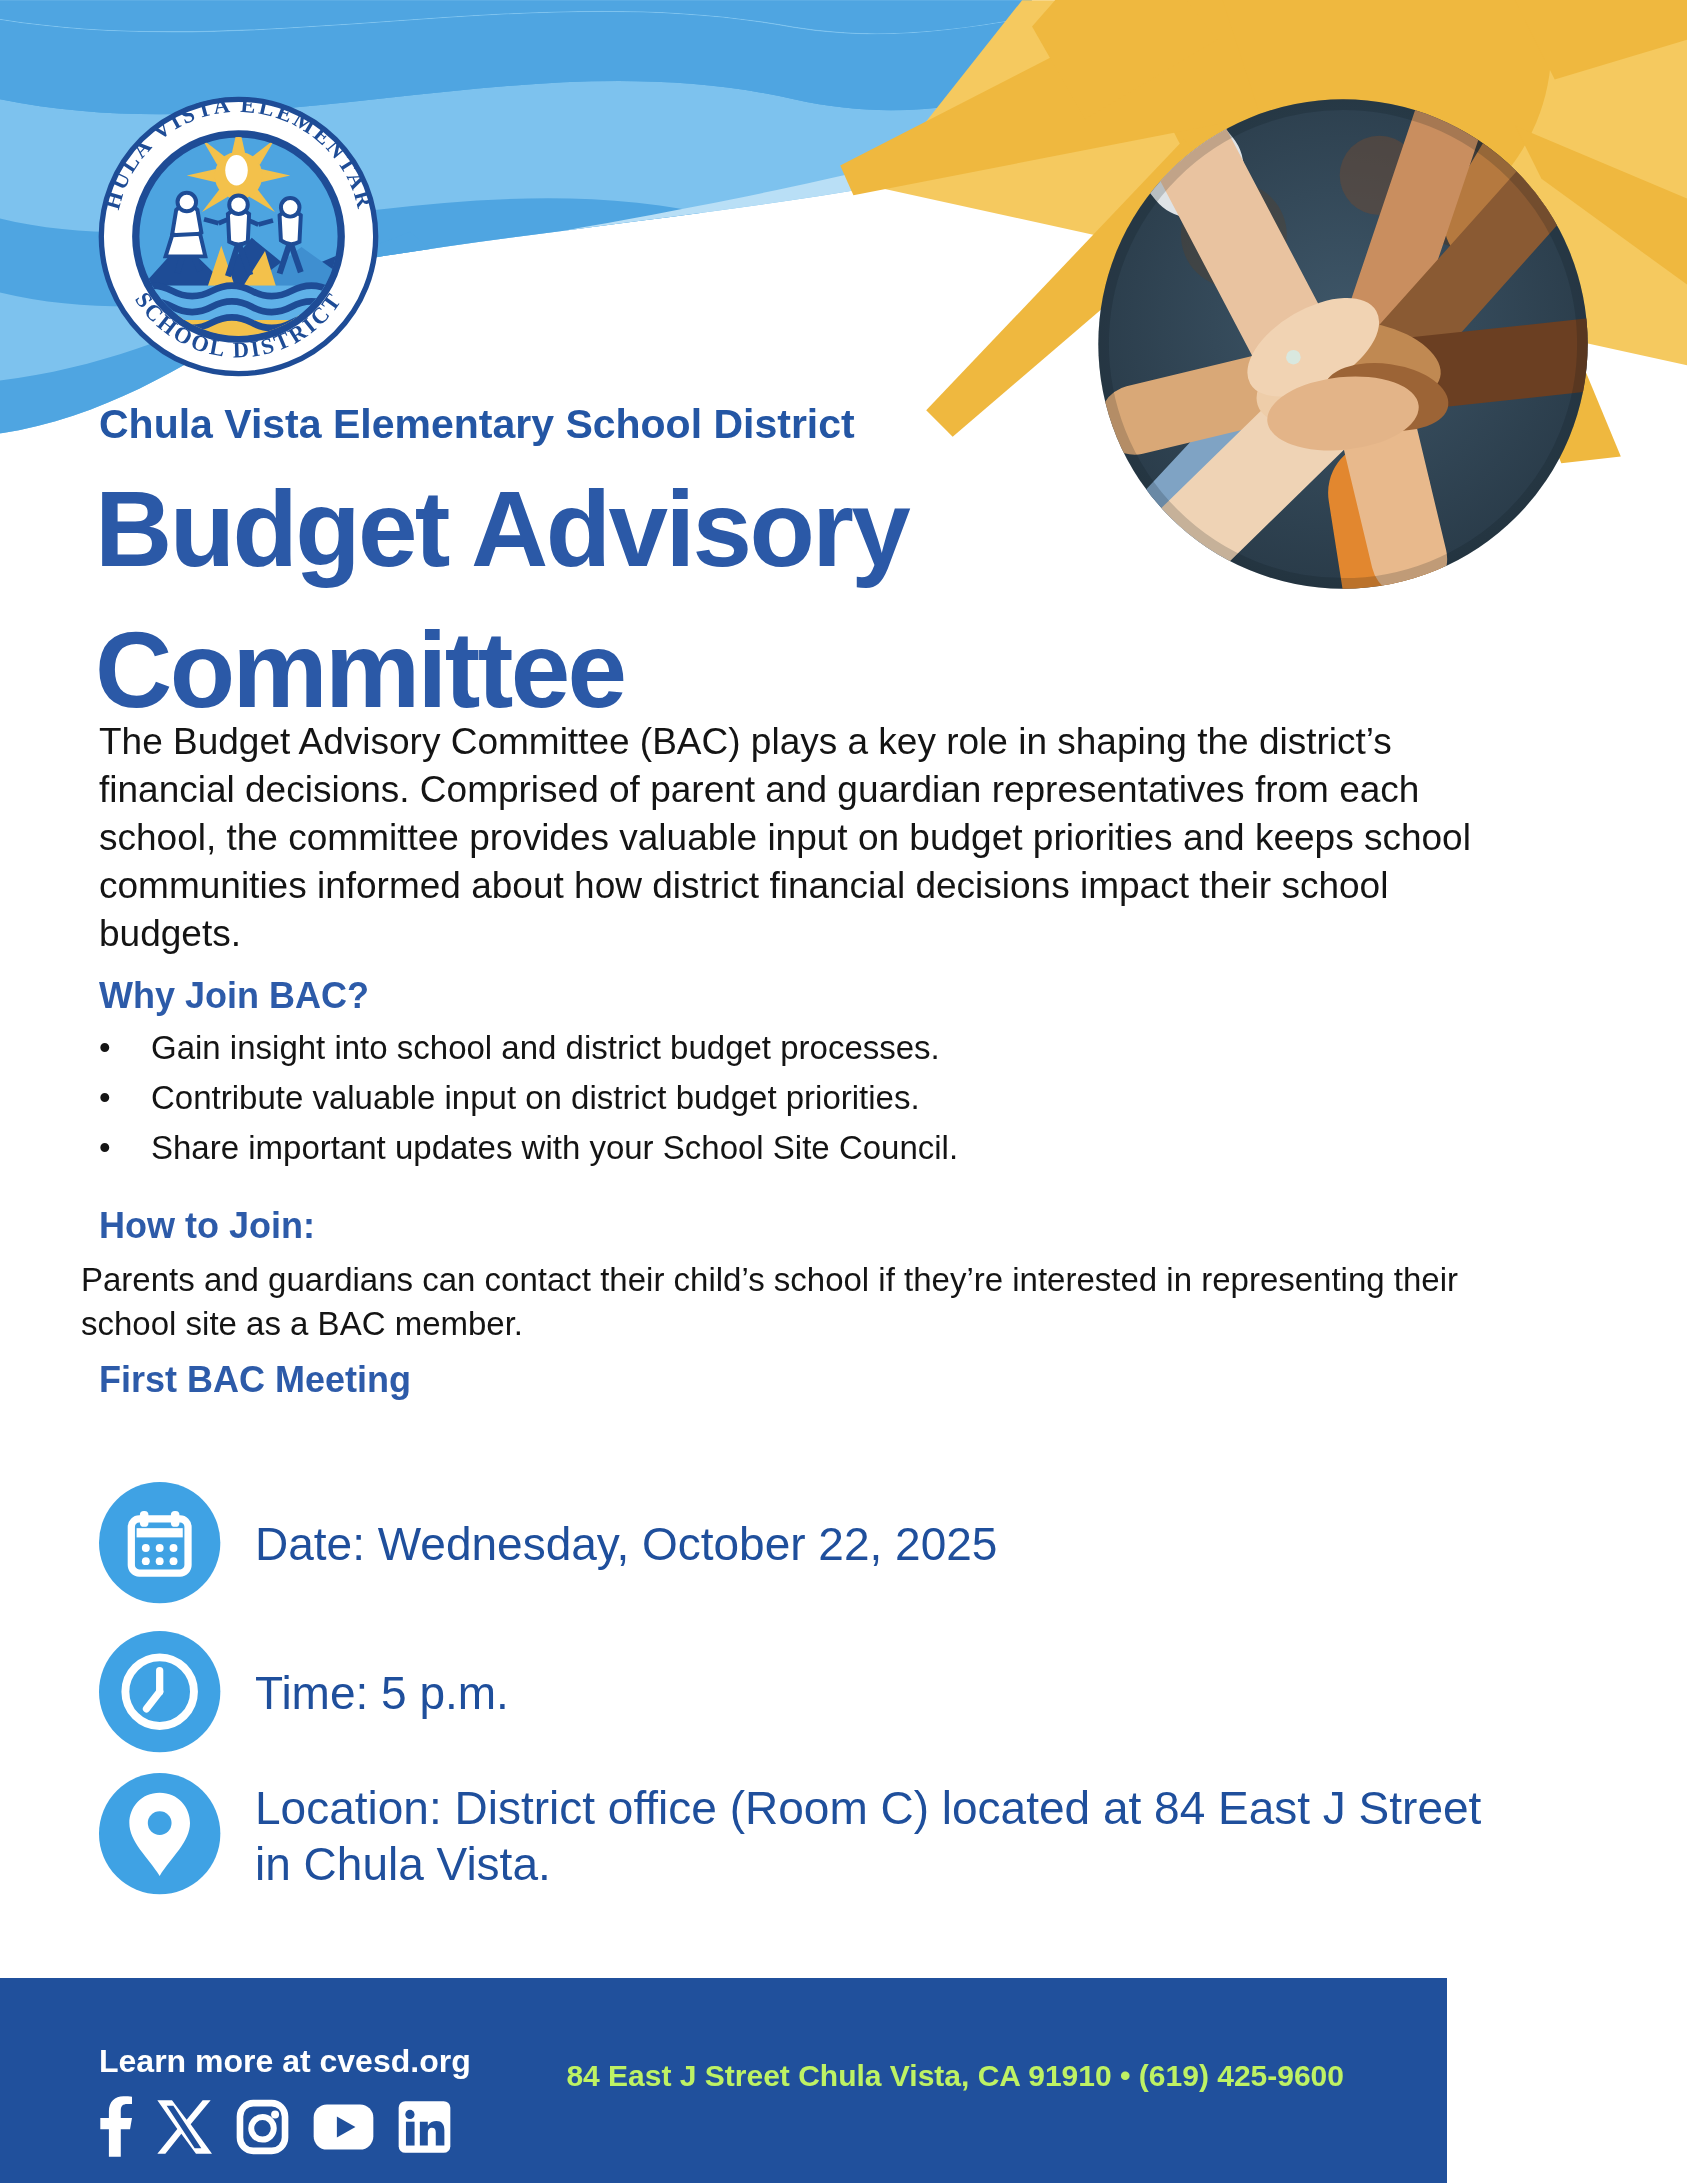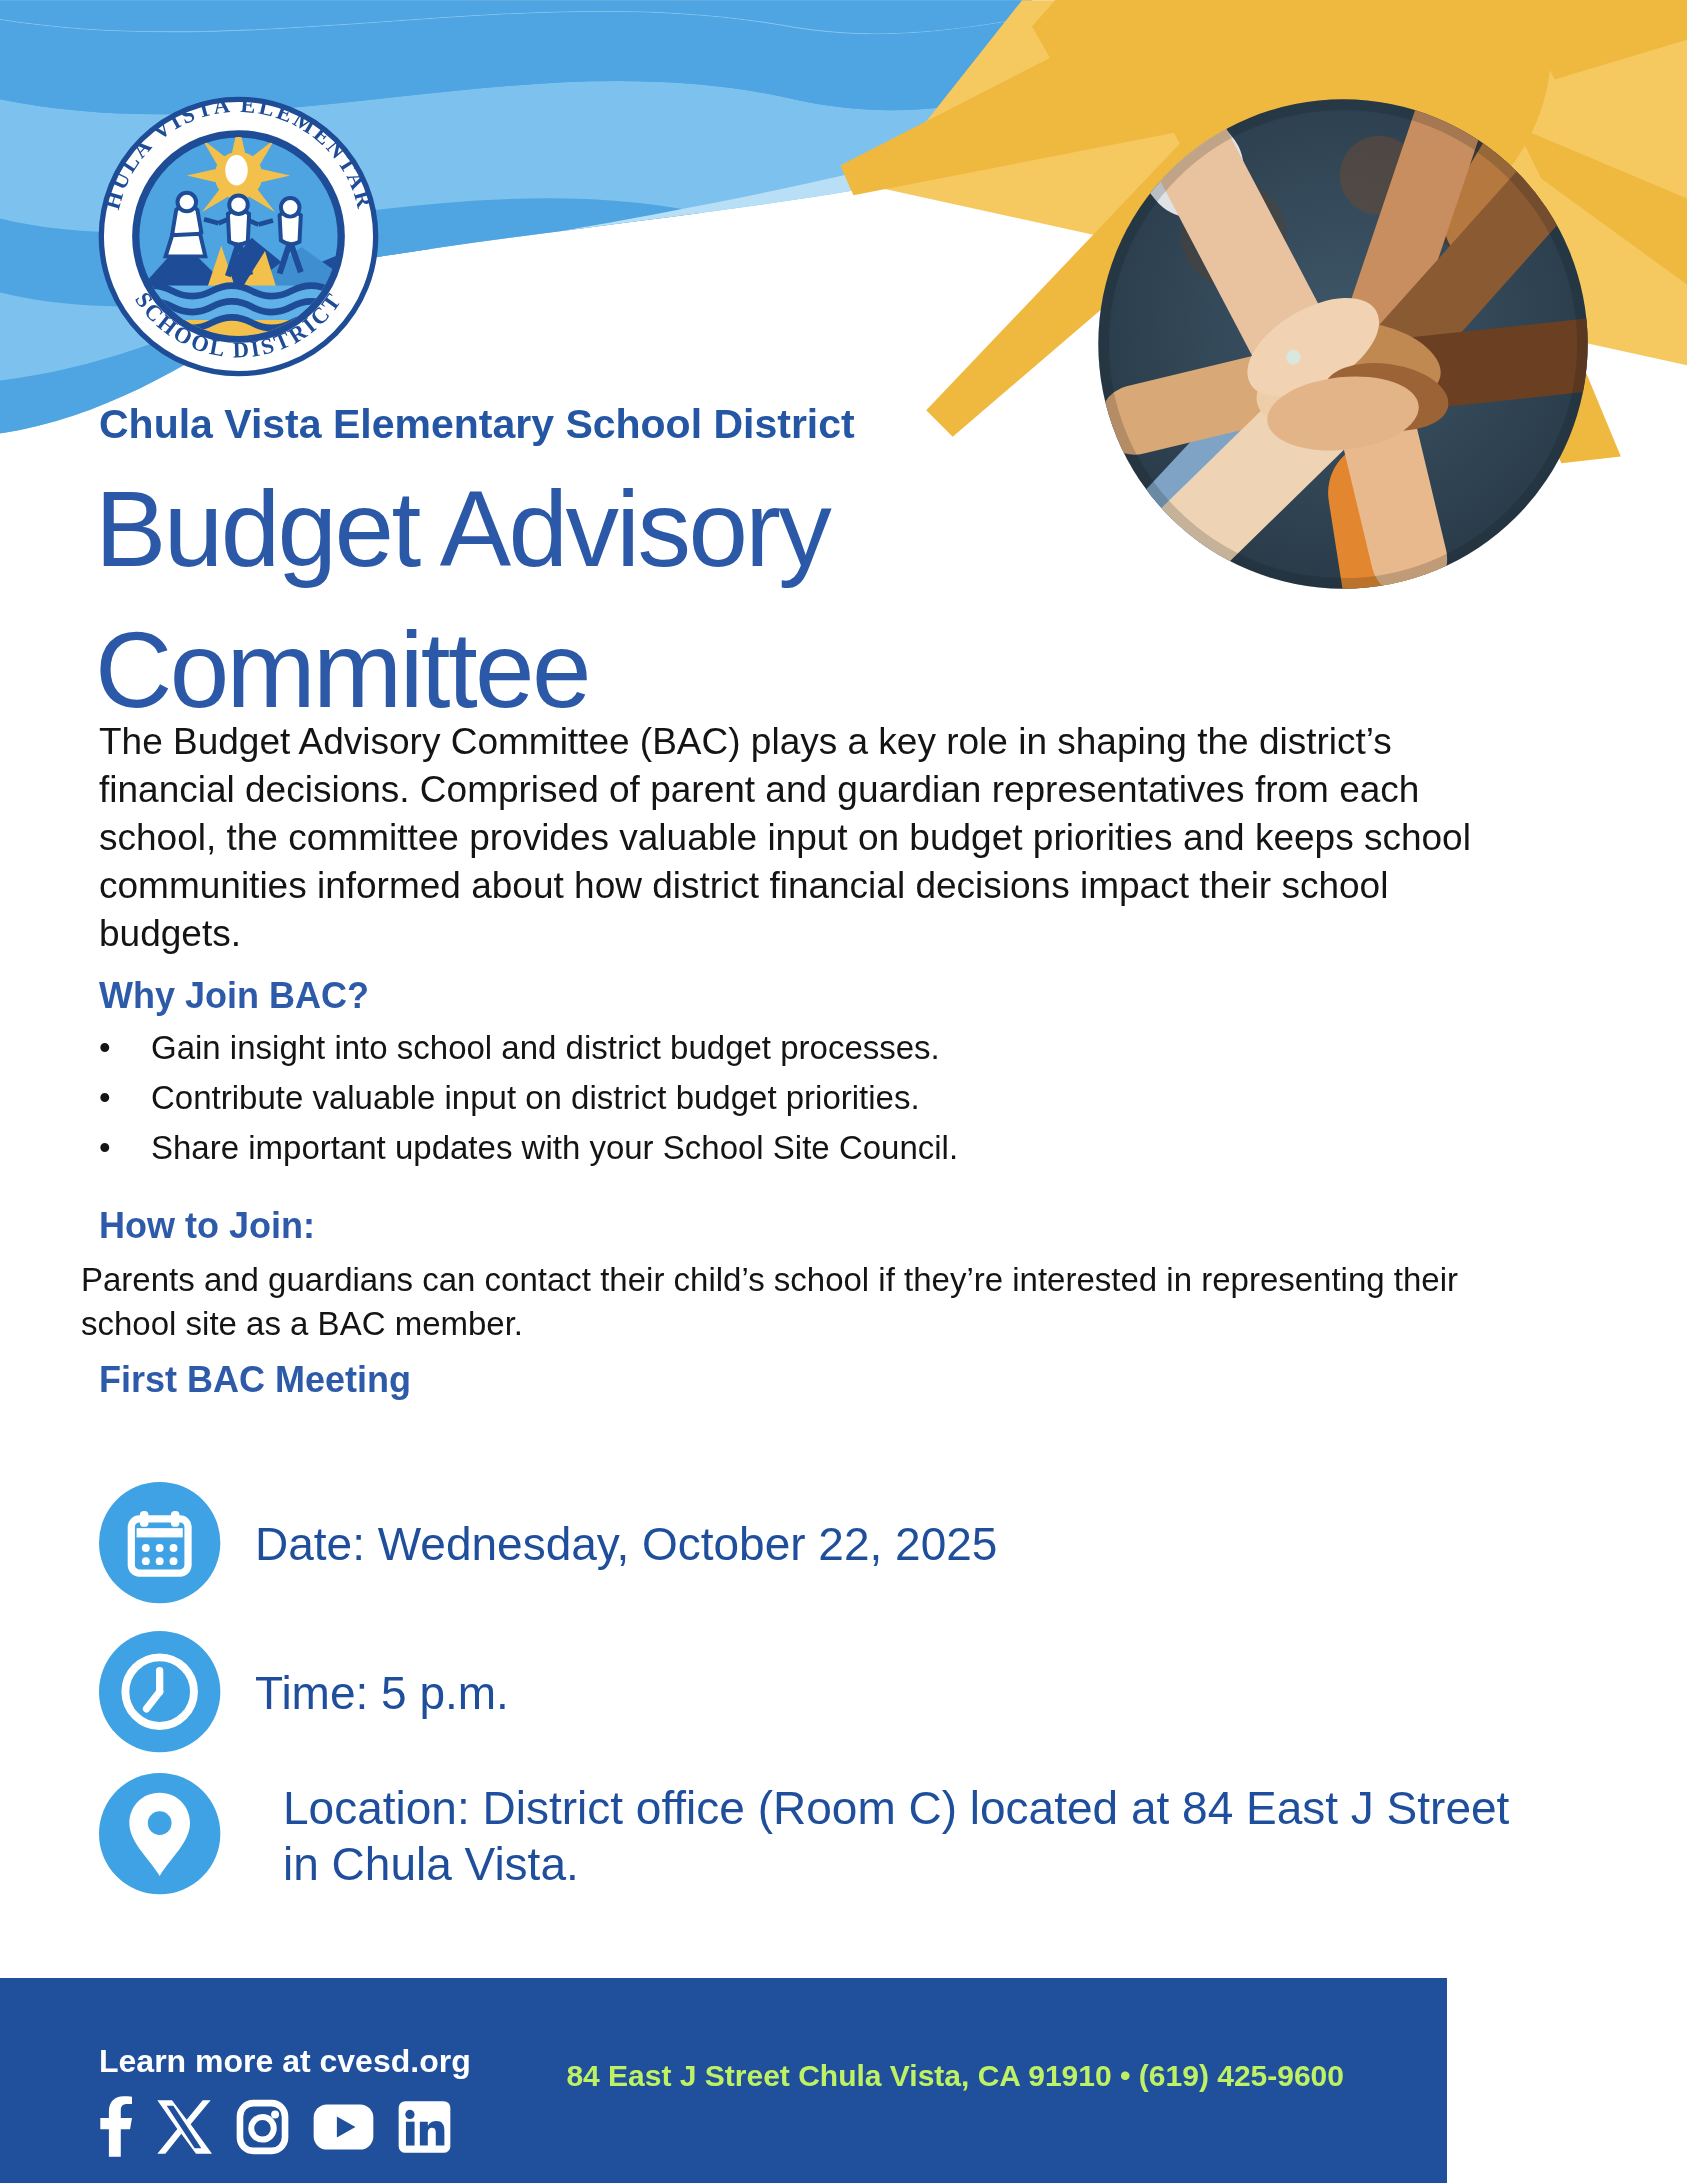--- a/index.html
+++ b/index.html
@@ -8,36 +8,36 @@
   svg{display:block;}
   .abs{position:absolute;}
 
   
   .header-art{left:0;top:0;}
   .logo-badge{left:98px;top:96px;}
   .photo-circle{left:1095px;top:96px;}
 
   
   .kicker{left:99px;top:401px;font-size:41px;font-weight:bold;color:#2456A4;letter-spacing:0px;}
-  .title{left:95px;top:459px;font-size:107px;line-height:141px;font-weight:normal;
+  .title{left:95px;top:459px;font-size:107px;line-height:141px;font-weight:bold;
          color:#2B59A7;letter-spacing:-2.6px;}
   .intro{left:99px;top:718px;width:1379px;font-size:37px;line-height:48px;color:#141414;}
   .section-heading{font-size:36px;font-weight:bold;color:#2D5BA9;}
   .why-heading{left:99px;top:975px;}
   .bullets{left:99px;top:1023px;width:1389px;}
   .bullet-row{display:flex;font-size:33px;line-height:50px;color:#141414;}
   .bullet-glyph{width:52px;flex:0 0 52px;}
   .how-heading{left:99px;top:1205px;}
   .how-text{left:81px;top:1258px;width:1379px;font-size:33px;line-height:44px;color:#141414;}
   .meeting-heading{left:99px;top:1359px;}
 
   .info-row-icon{left:99px;width:122px;height:122px;}
   .icon-r1{top:1482px;} .icon-r2{top:1631px;} .icon-r3{top:1773px;}
   .info-text{left:255px;font-size:46px;line-height:56px;font-weight:normal;color:#1F4F9C;width:1257px;}
-  .text-r1{top:1516px;} .text-r2{top:1665px;} .text-r3{top:1780px;margin-left:28px;}
+  .text-r1{top:1516px;} .text-r2{top:1665px;} .text-r3{top:1780px;}
 
   
   .footer{left:0;top:1978px;width:1447px;height:205px;background:#20509C;}
   .learn-more{left:99px;top:65px;font-size:32px;font-weight:bold;color:#ffffff;position:absolute;}
   .social-row{left:99px;top:118px;position:absolute;display:flex;align-items:center;gap:24px;height:61px;}
   .address{right:103px;top:81px;position:absolute;font-size:30px;font-weight:bold;color:#bef264;}
 </style>
 </head>
 <body>
 

